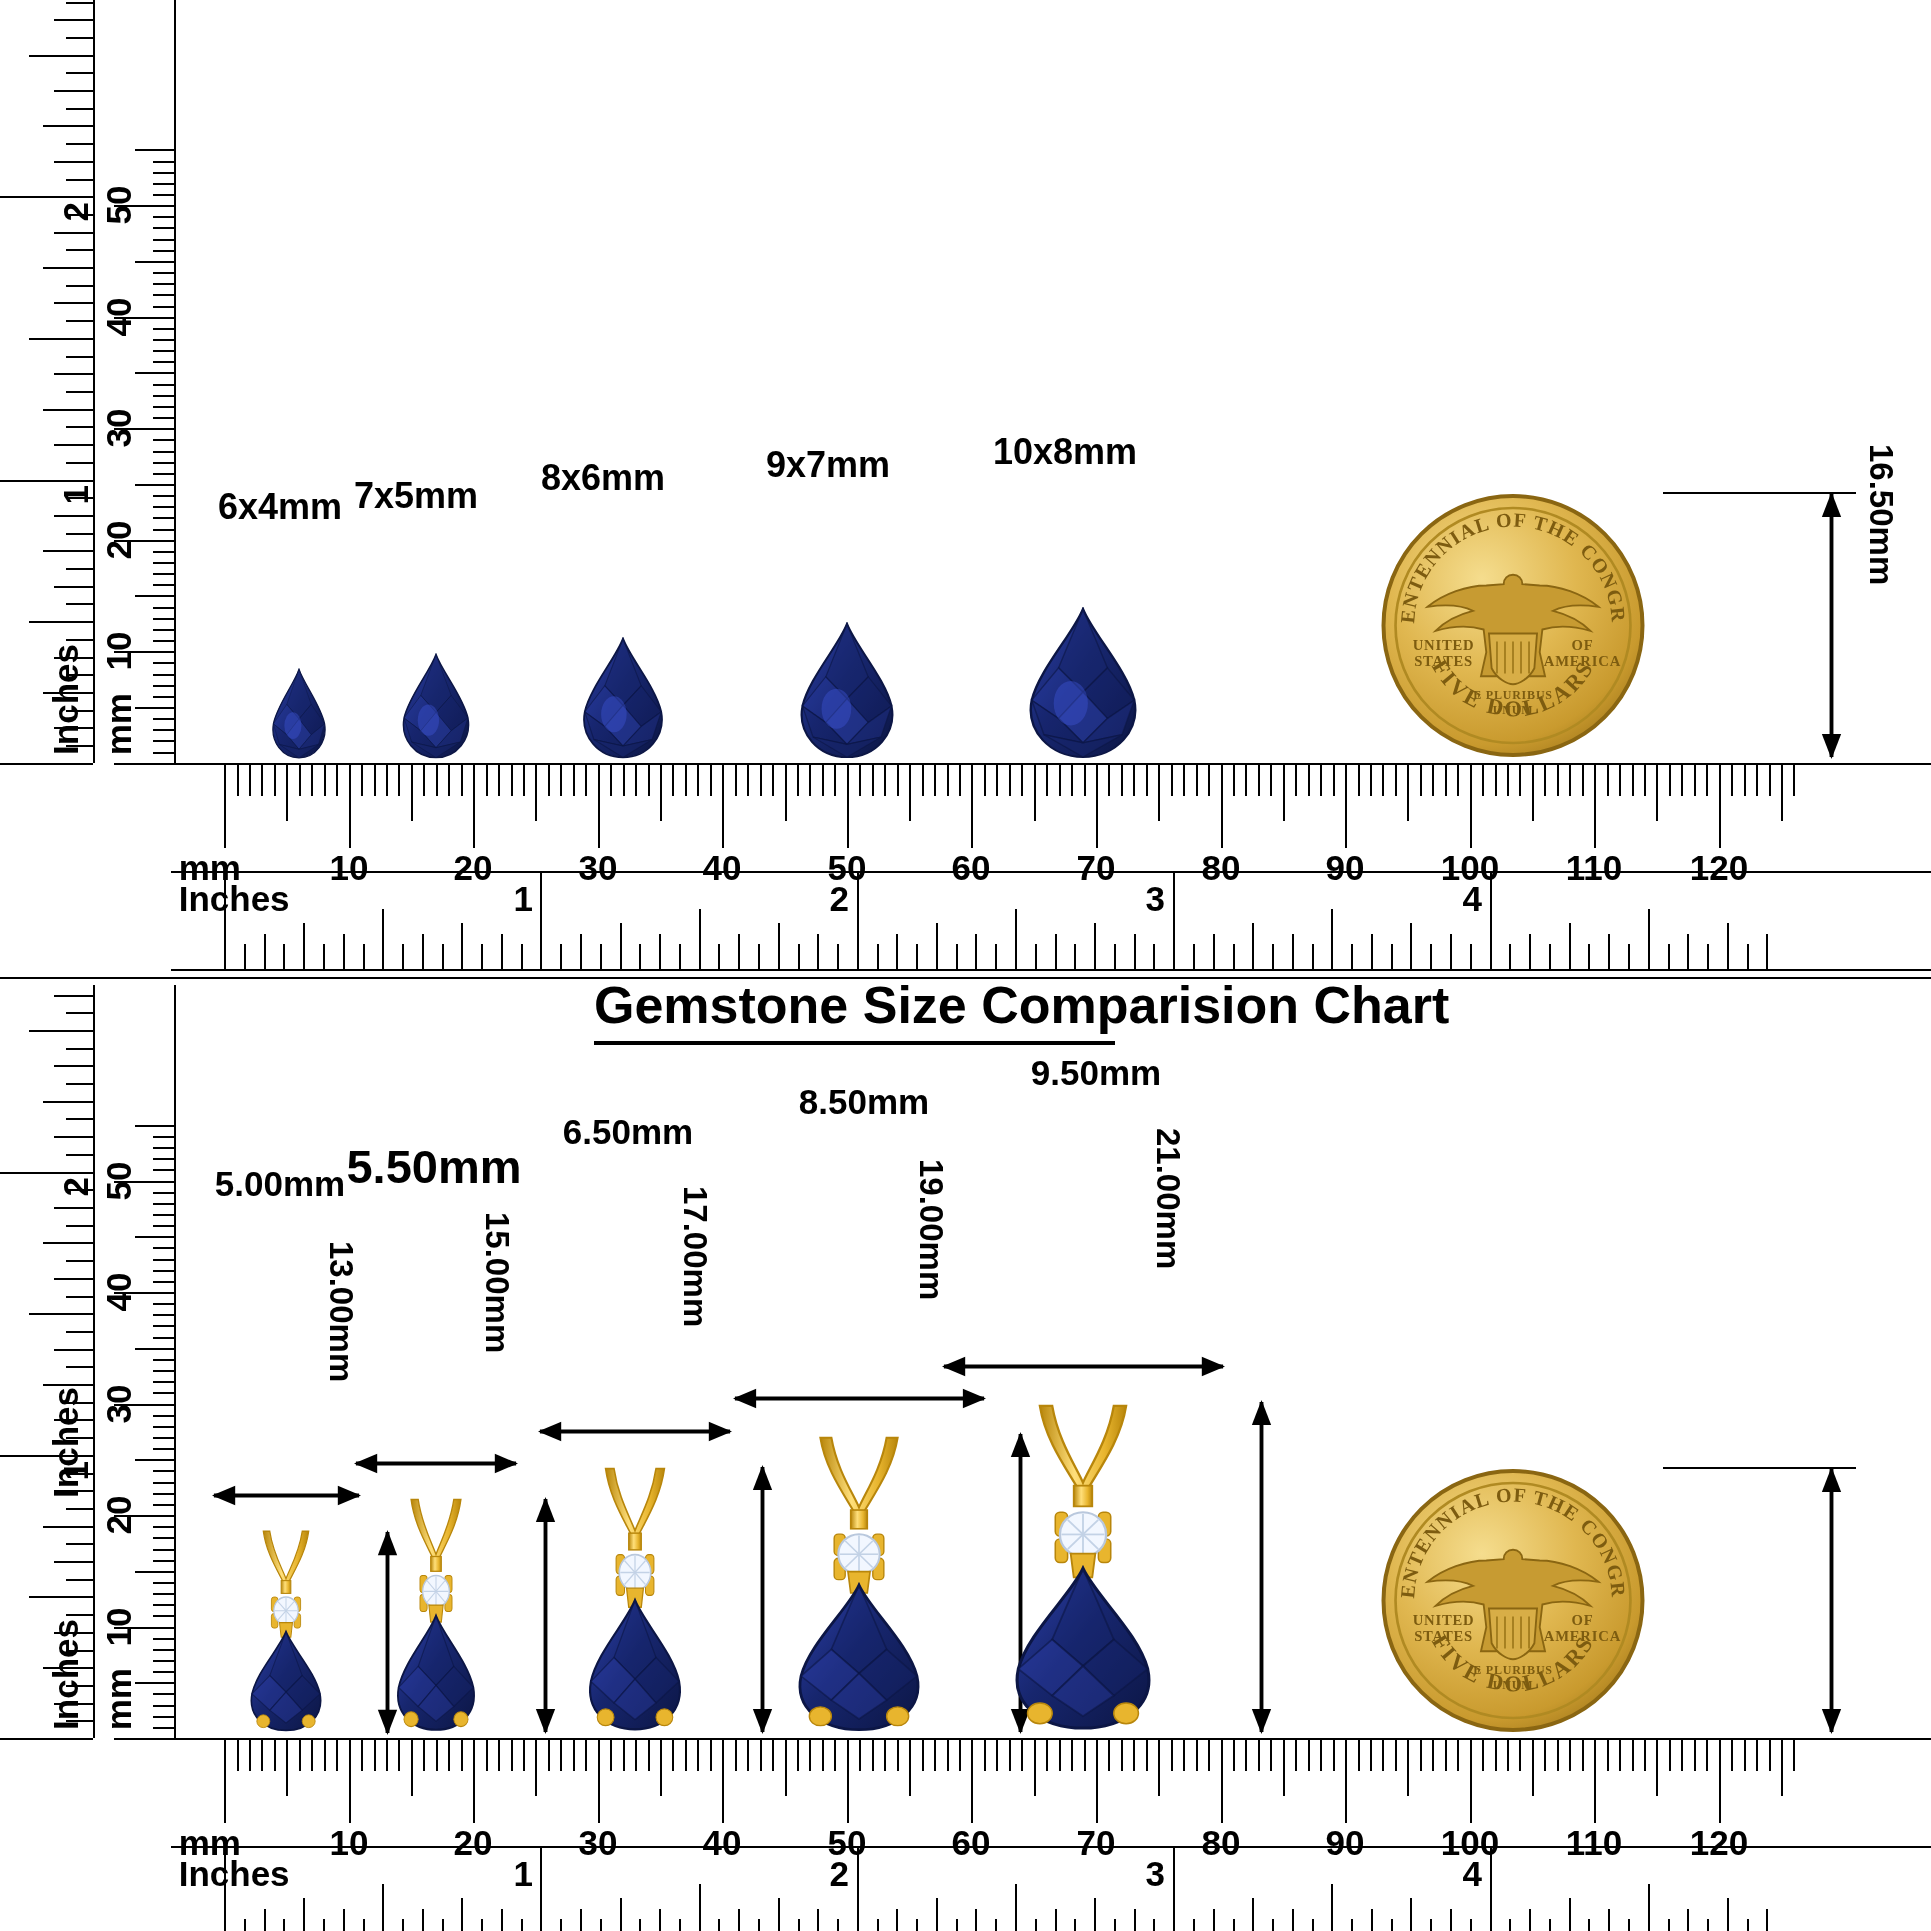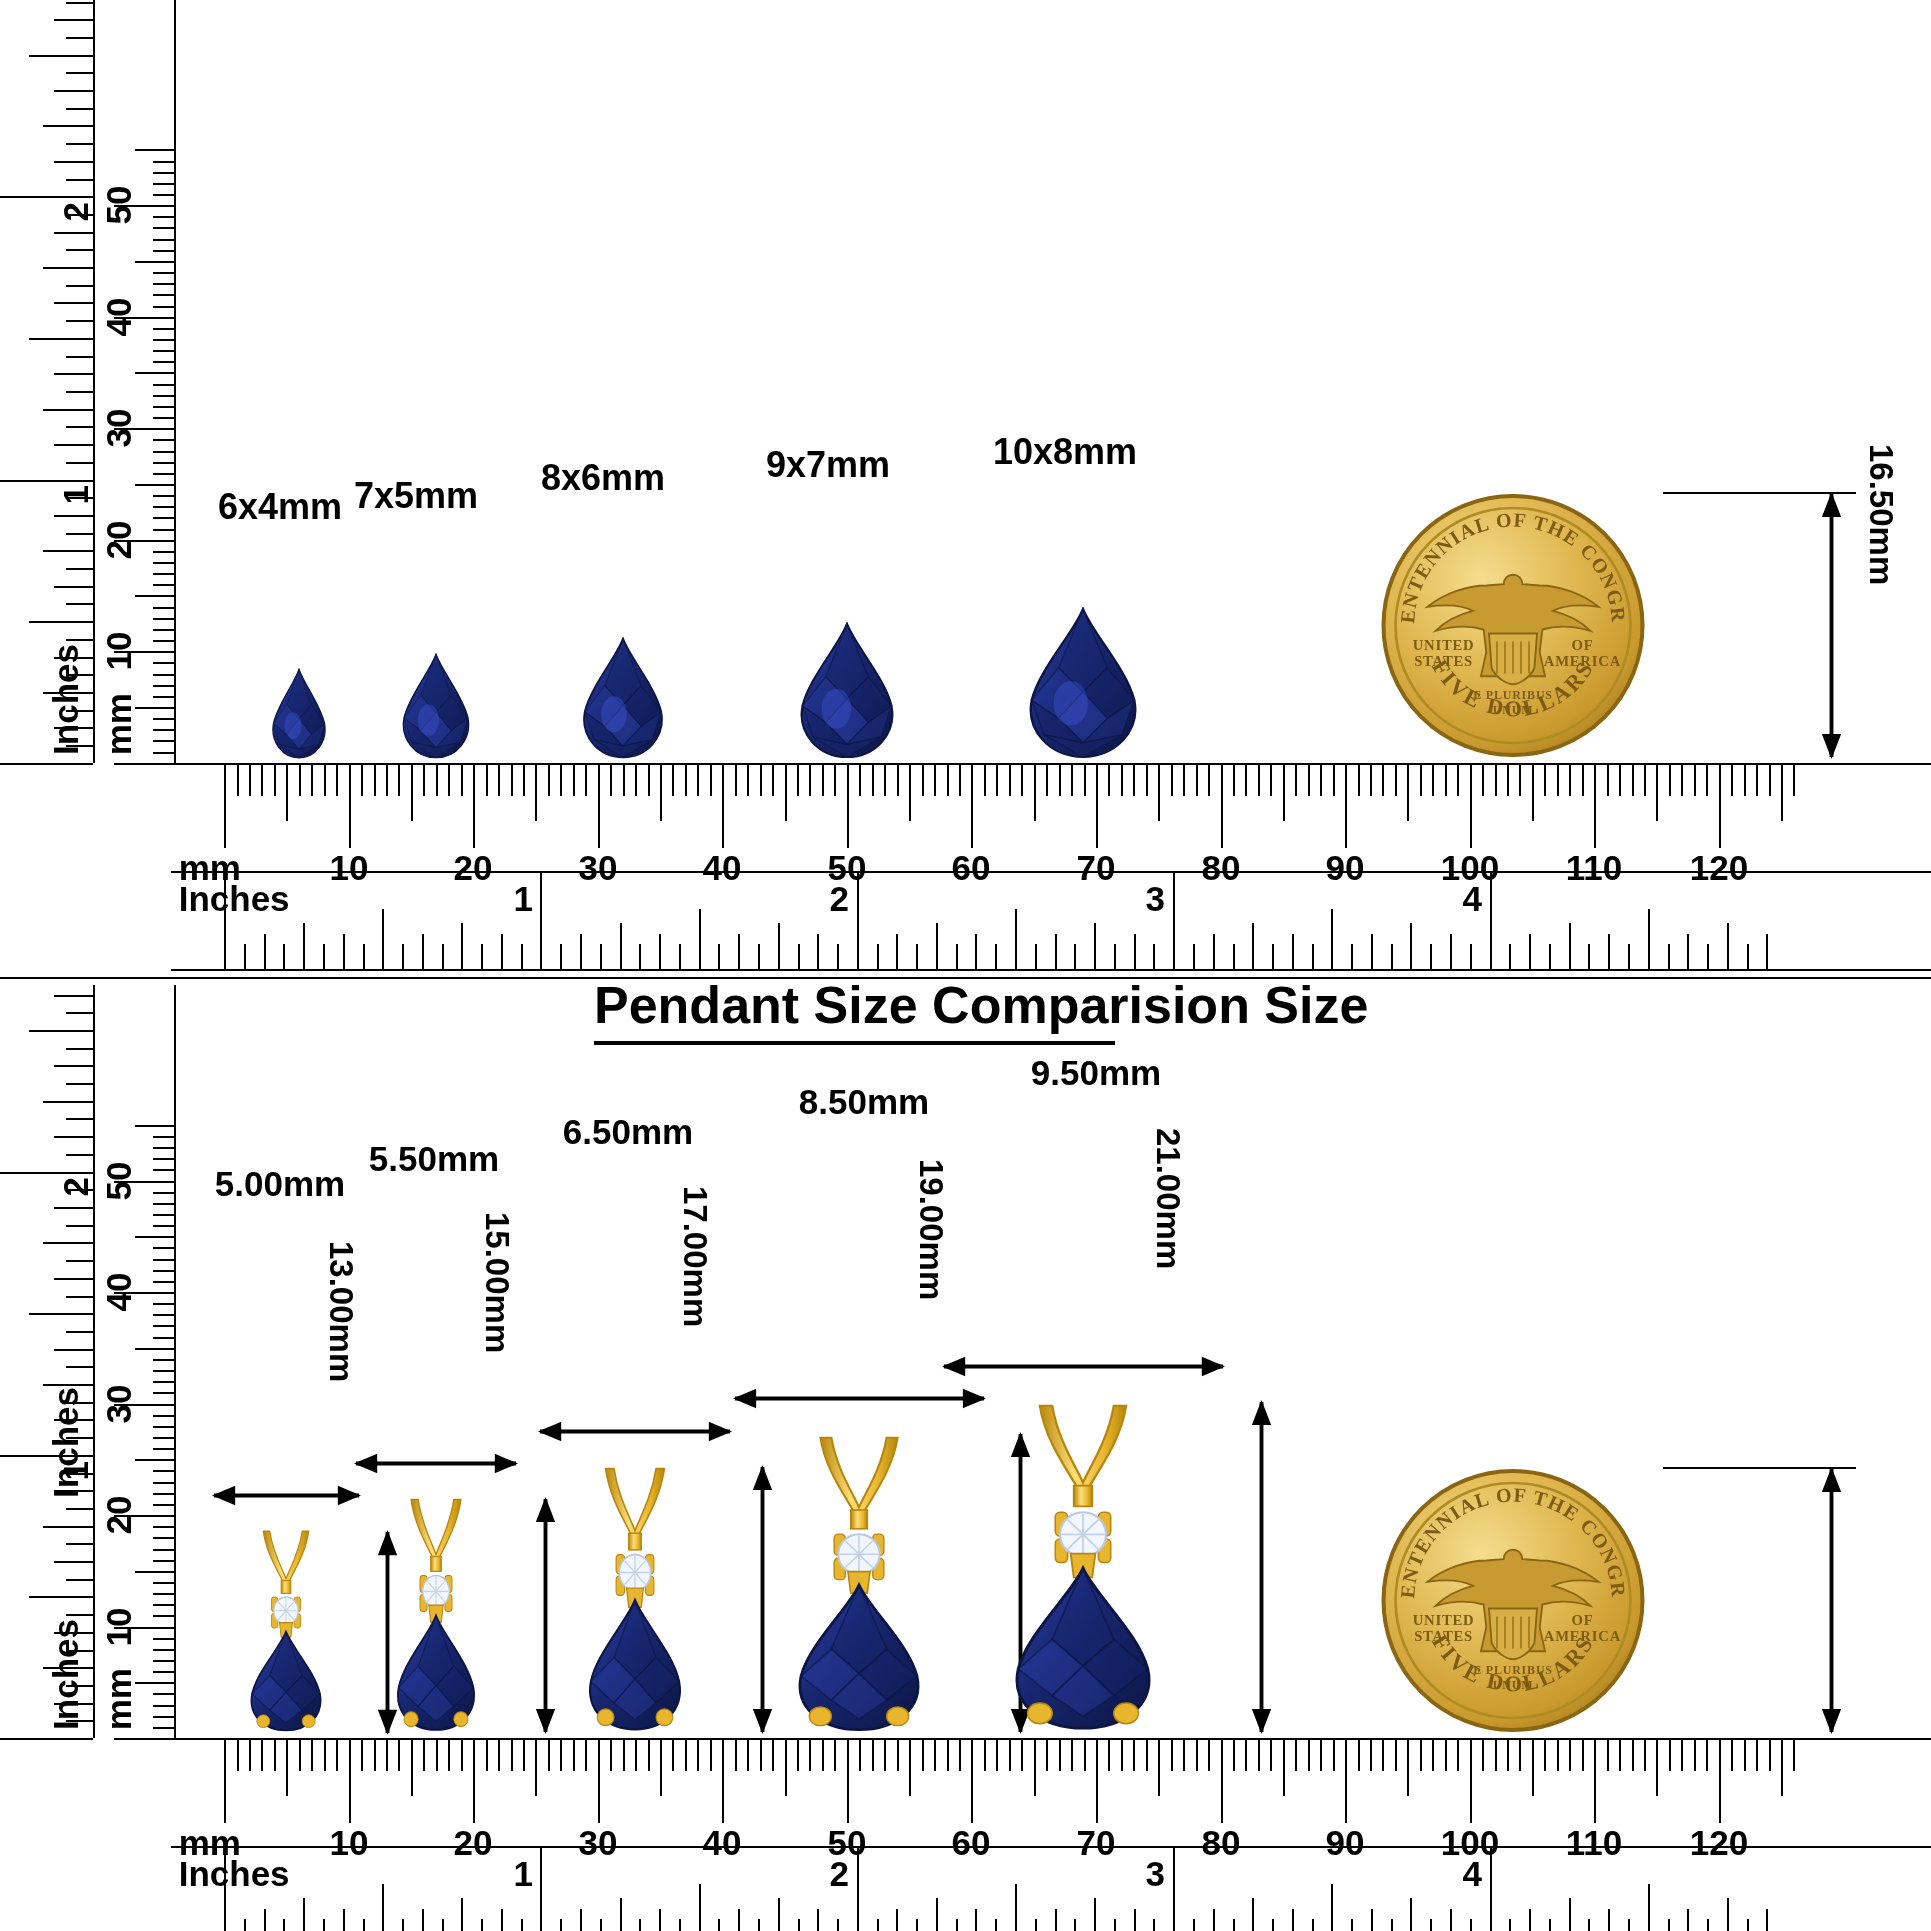--- a/index.html
+++ b/index.html
@@ -532,21 +532,21 @@
     <svg width="33" height="267" style="left:1815px;top:492px;position:absolute;" viewBox="0 0 34 276.703">
       <line x1="17" y1="2" x2="17" y2="274.705" stroke="#000" stroke-width="4"></line>
       <polygon points="17,0 7,26 27,26" fill="#000"></polygon>
       <polygon points="17,276.705 7,250.70499999999998 27,250.70499999999998" fill="#000"></polygon>
     </svg>
     <div style="position:absolute;left:1663px;top:492px;width:193px;border-top:2.9px solid #000;"></div>
   </div>
 
 <div class="chart" id="chart-pendant">
 
-  <div class="title" style="left:594px;top:-9.7px;font-size:52px;width:521px;text-align:center;">Pendant Size Comparision Size</div>
+  <div class="title" style="left:594px;top:-9.7px;font-size:52px;width:521px;text-align:center;">Gemstone Size Comparision Chart</div>
 
   <div class="vrulers">
     <div class="vr vr-inch" style="height:753px;">
         <div class="vtick" style="top:753px;width:95px;"></div>
         <div class="vtick" style="top:735px;width:27px;"></div>
         <div class="vtick" style="top:718px;width:39px;"></div>
         <div class="vtick" style="top:700px;width:27px;"></div>
         <div class="vtick" style="top:682px;width:50px;"></div>
         <div class="vtick" style="top:665px;width:27px;"></div>
         <div class="vtick" style="top:647px;width:39px;"></div>
@@ -651,21 +651,21 @@
         <div class="vlabel" style="left:3.9px;top:642px;font-size:35px;transform:translateY(-50%) rotate(180deg);">10</div>
         <div class="vlabel" style="left:3.9px;top:530px;font-size:35px;transform:translateY(-50%) rotate(180deg);">20</div>
         <div class="vlabel" style="left:3.9px;top:419px;font-size:35px;transform:translateY(-50%) rotate(180deg);">30</div>
         <div class="vlabel" style="left:3.9px;top:307px;font-size:35px;transform:translateY(-50%) rotate(180deg);">40</div>
         <div class="vlabel" style="left:3.9px;top:196px;font-size:35px;transform:translateY(-50%) rotate(180deg);">50</div>
         <div class="vlabel" style="left:3.9px;bottom:7.7px;font-size:35px;transform:rotate(180deg);">mm</div>
       </div>
   </div>
 
   <div class="dimlabel-h" style="left:280px;top:179px;font-size:35px;">5.00mm</div>
-  <div class="dimlabel-h" style="left:434px;top:154px;font-size:35px;">5.50mm</div>
+  <div class="dimlabel-h" style="left:434px;top:154px;font-size:47px;">5.50mm</div>
   <div class="dimlabel-h" style="left:628px;top:127px;font-size:35px;">6.50mm</div>
   <div class="dimlabel-h" style="left:864px;top:97px;font-size:35px;">8.50mm</div>
   <div class="dimlabel-h" style="left:1096px;top:68px;font-size:35px;">9.50mm</div>
 
   <div class="dimlabel-v" style="left:322px;top:256px;font-size:33px;">13.00mm</div>
   <div class="dimlabel-v" style="left:478px;top:227px;font-size:33px;">15.00mm</div>
   <div class="dimlabel-v" style="left:676px;top:201px;font-size:33px;">17.00mm</div>
   <div class="dimlabel-v" style="left:912px;top:174px;font-size:33px;">19.00mm</div>
   <div class="dimlabel-v" style="left:1149px;top:143px;font-size:33px;">21.00mm</div>
 

